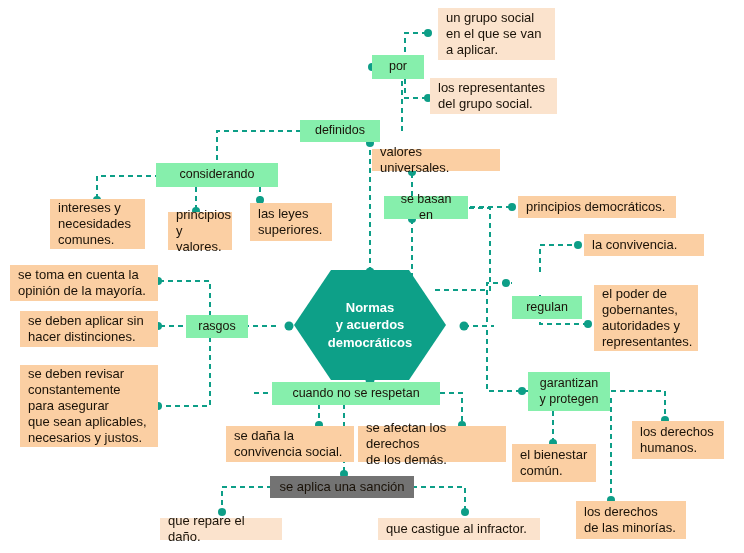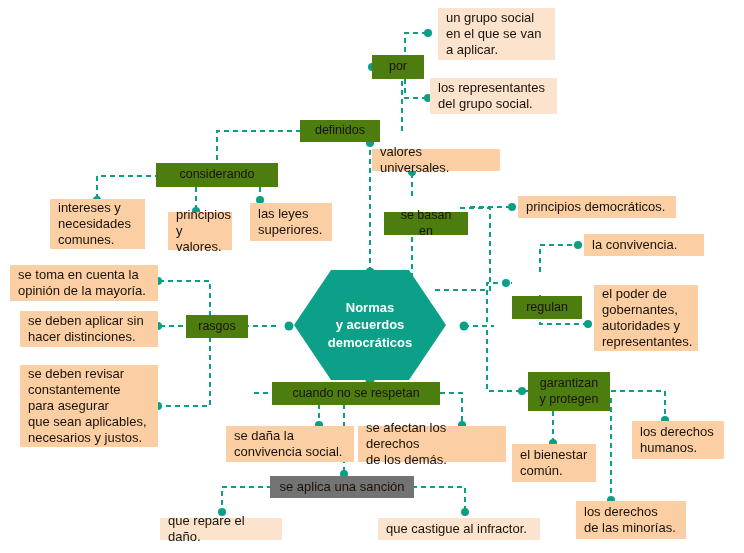--- a/index.html
+++ b/index.html
@@ -2,21 +2,21 @@
 <html><head>
 <meta charset="utf-8">
 <style>
   html,body{margin:0;padding:0;background:#ffffff;}
   body{font-family:"Liberation Sans",sans-serif;}
   #canvas{position:relative;width:744px;height:553px;overflow:hidden;background:#ffffff;}
   svg#wires{position:absolute;left:0;top:0;width:744px;height:553px;pointer-events:none;}
 
   .node{position:absolute;box-sizing:border-box;display:flex;align-items:center;
         color:#1a1208;line-height:1.22;white-space:pre-line;}
-  .node.label{background:#4d7c0f;font-weight:400;justify-content:center;
+  .node.label{background:#86efac;font-weight:400;justify-content:center;
               text-align:center;font-size:12.5px;padding:3px 10px;}
   .node.content{background:#fbcfa3;font-size:13px;padding:8px 8px;}
   .node.content.pale{background:#fbe3cd;}
   .node.content.sanction{background:#737373;justify-content:center;text-align:left;}
 
   .hexwrap{position:absolute;}
   .hexwrap svg{display:block;}
   .hextext{position:absolute;left:0;top:0;width:100%;height:100%;
            display:flex;align-items:center;justify-content:center;text-align:center;
            color:#ffffff;font-weight:bold;font-size:13px;line-height:1.35;white-space:pre-line;}
@@ -145,21 +145,21 @@
 comunes.</div>
 
   <div class="node content" style="left:168px;top:212px;width:64px;height:38px;">principios
 y valores.</div>
 
   <div class="node content" style="left:250px;top:203px;width:82px;height:38px;">las leyes
 superiores.</div>
 
   <div class="node content" style="left:372px;top:149px;width:128px;height:22px;">valores universales.</div>
 
-  <div class="node label" style="left:384px;top:212px;width:84px;height:23px;">se basan en</div>
+  <div class="node label" style="left:384px;top:196px;width:84px;height:23px;">se basan en</div>
 
   <div class="node content" style="left:518px;top:196px;width:158px;height:22px;">principios democráticos.</div>
 
   <div class="node label" style="left:512px;top:272px;width:70px;height:23px;margin-top:24px;">regulan</div>
 
   <div class="node content" style="left:584px;top:234px;width:120px;height:22px;">la convivencia.</div>
 
   <div class="node content" style="left:594px;top:285px;width:104px;height:66px;">el poder de
 gobernantes,
 autoridades y

